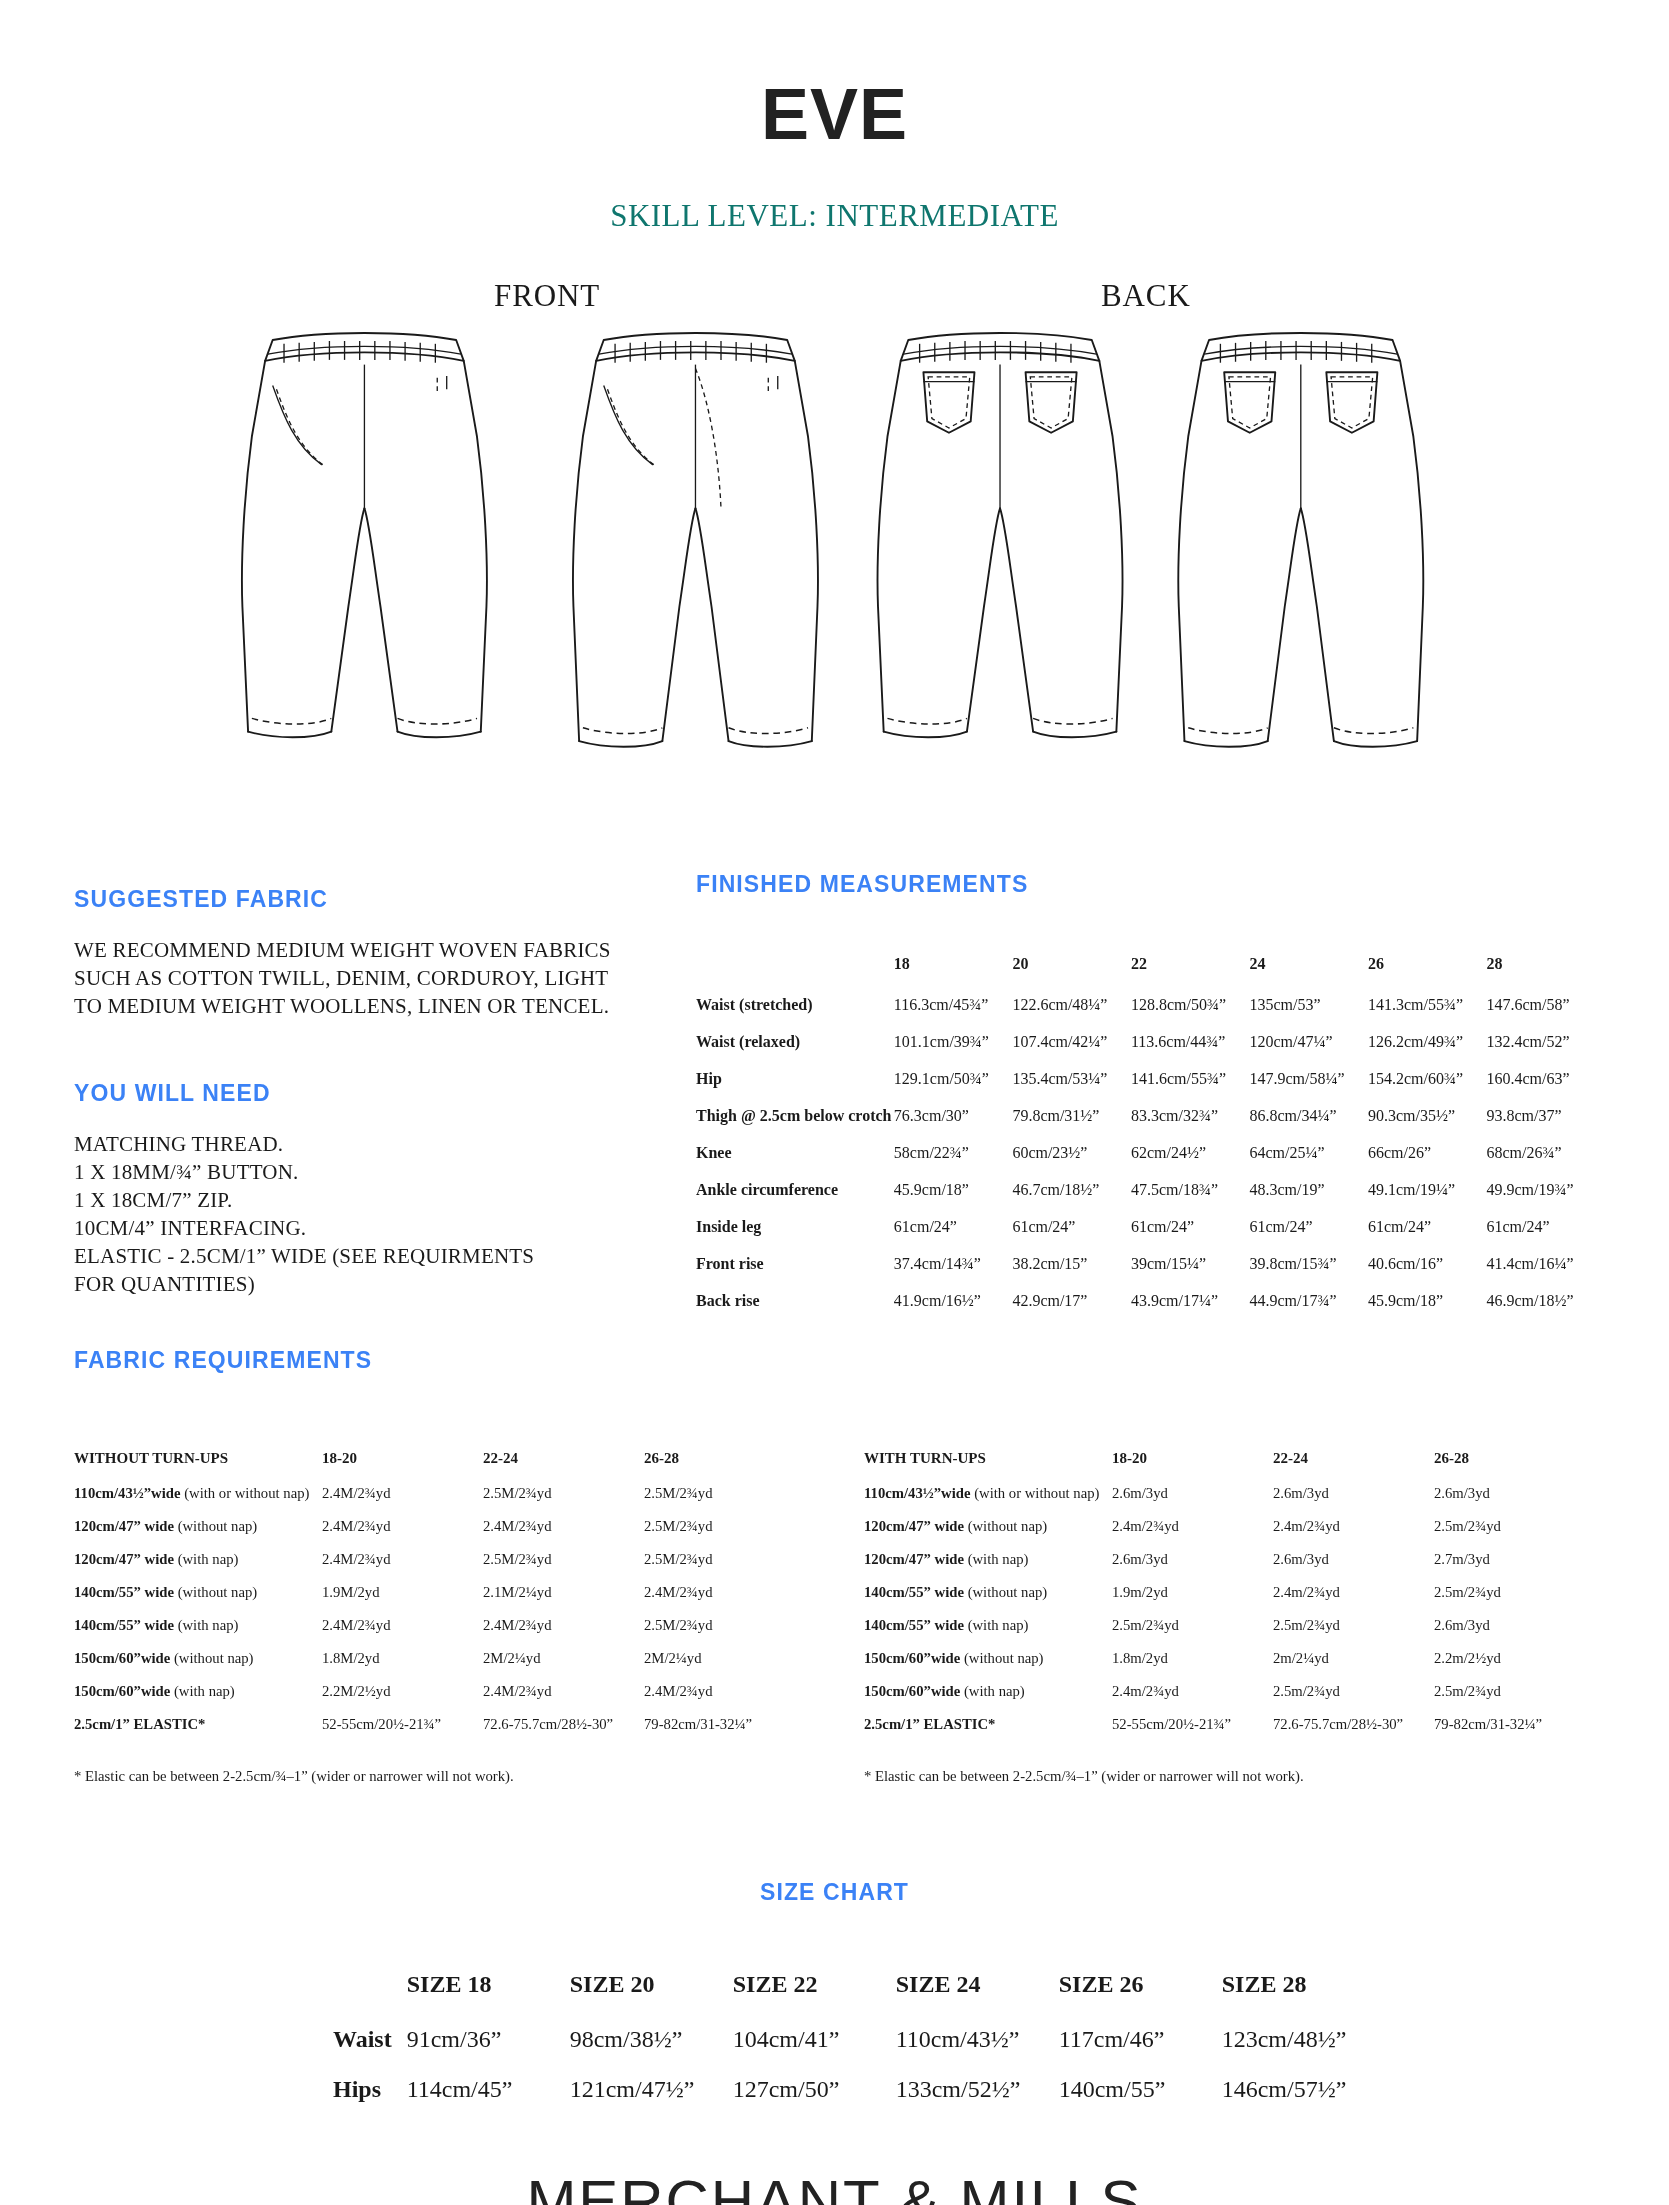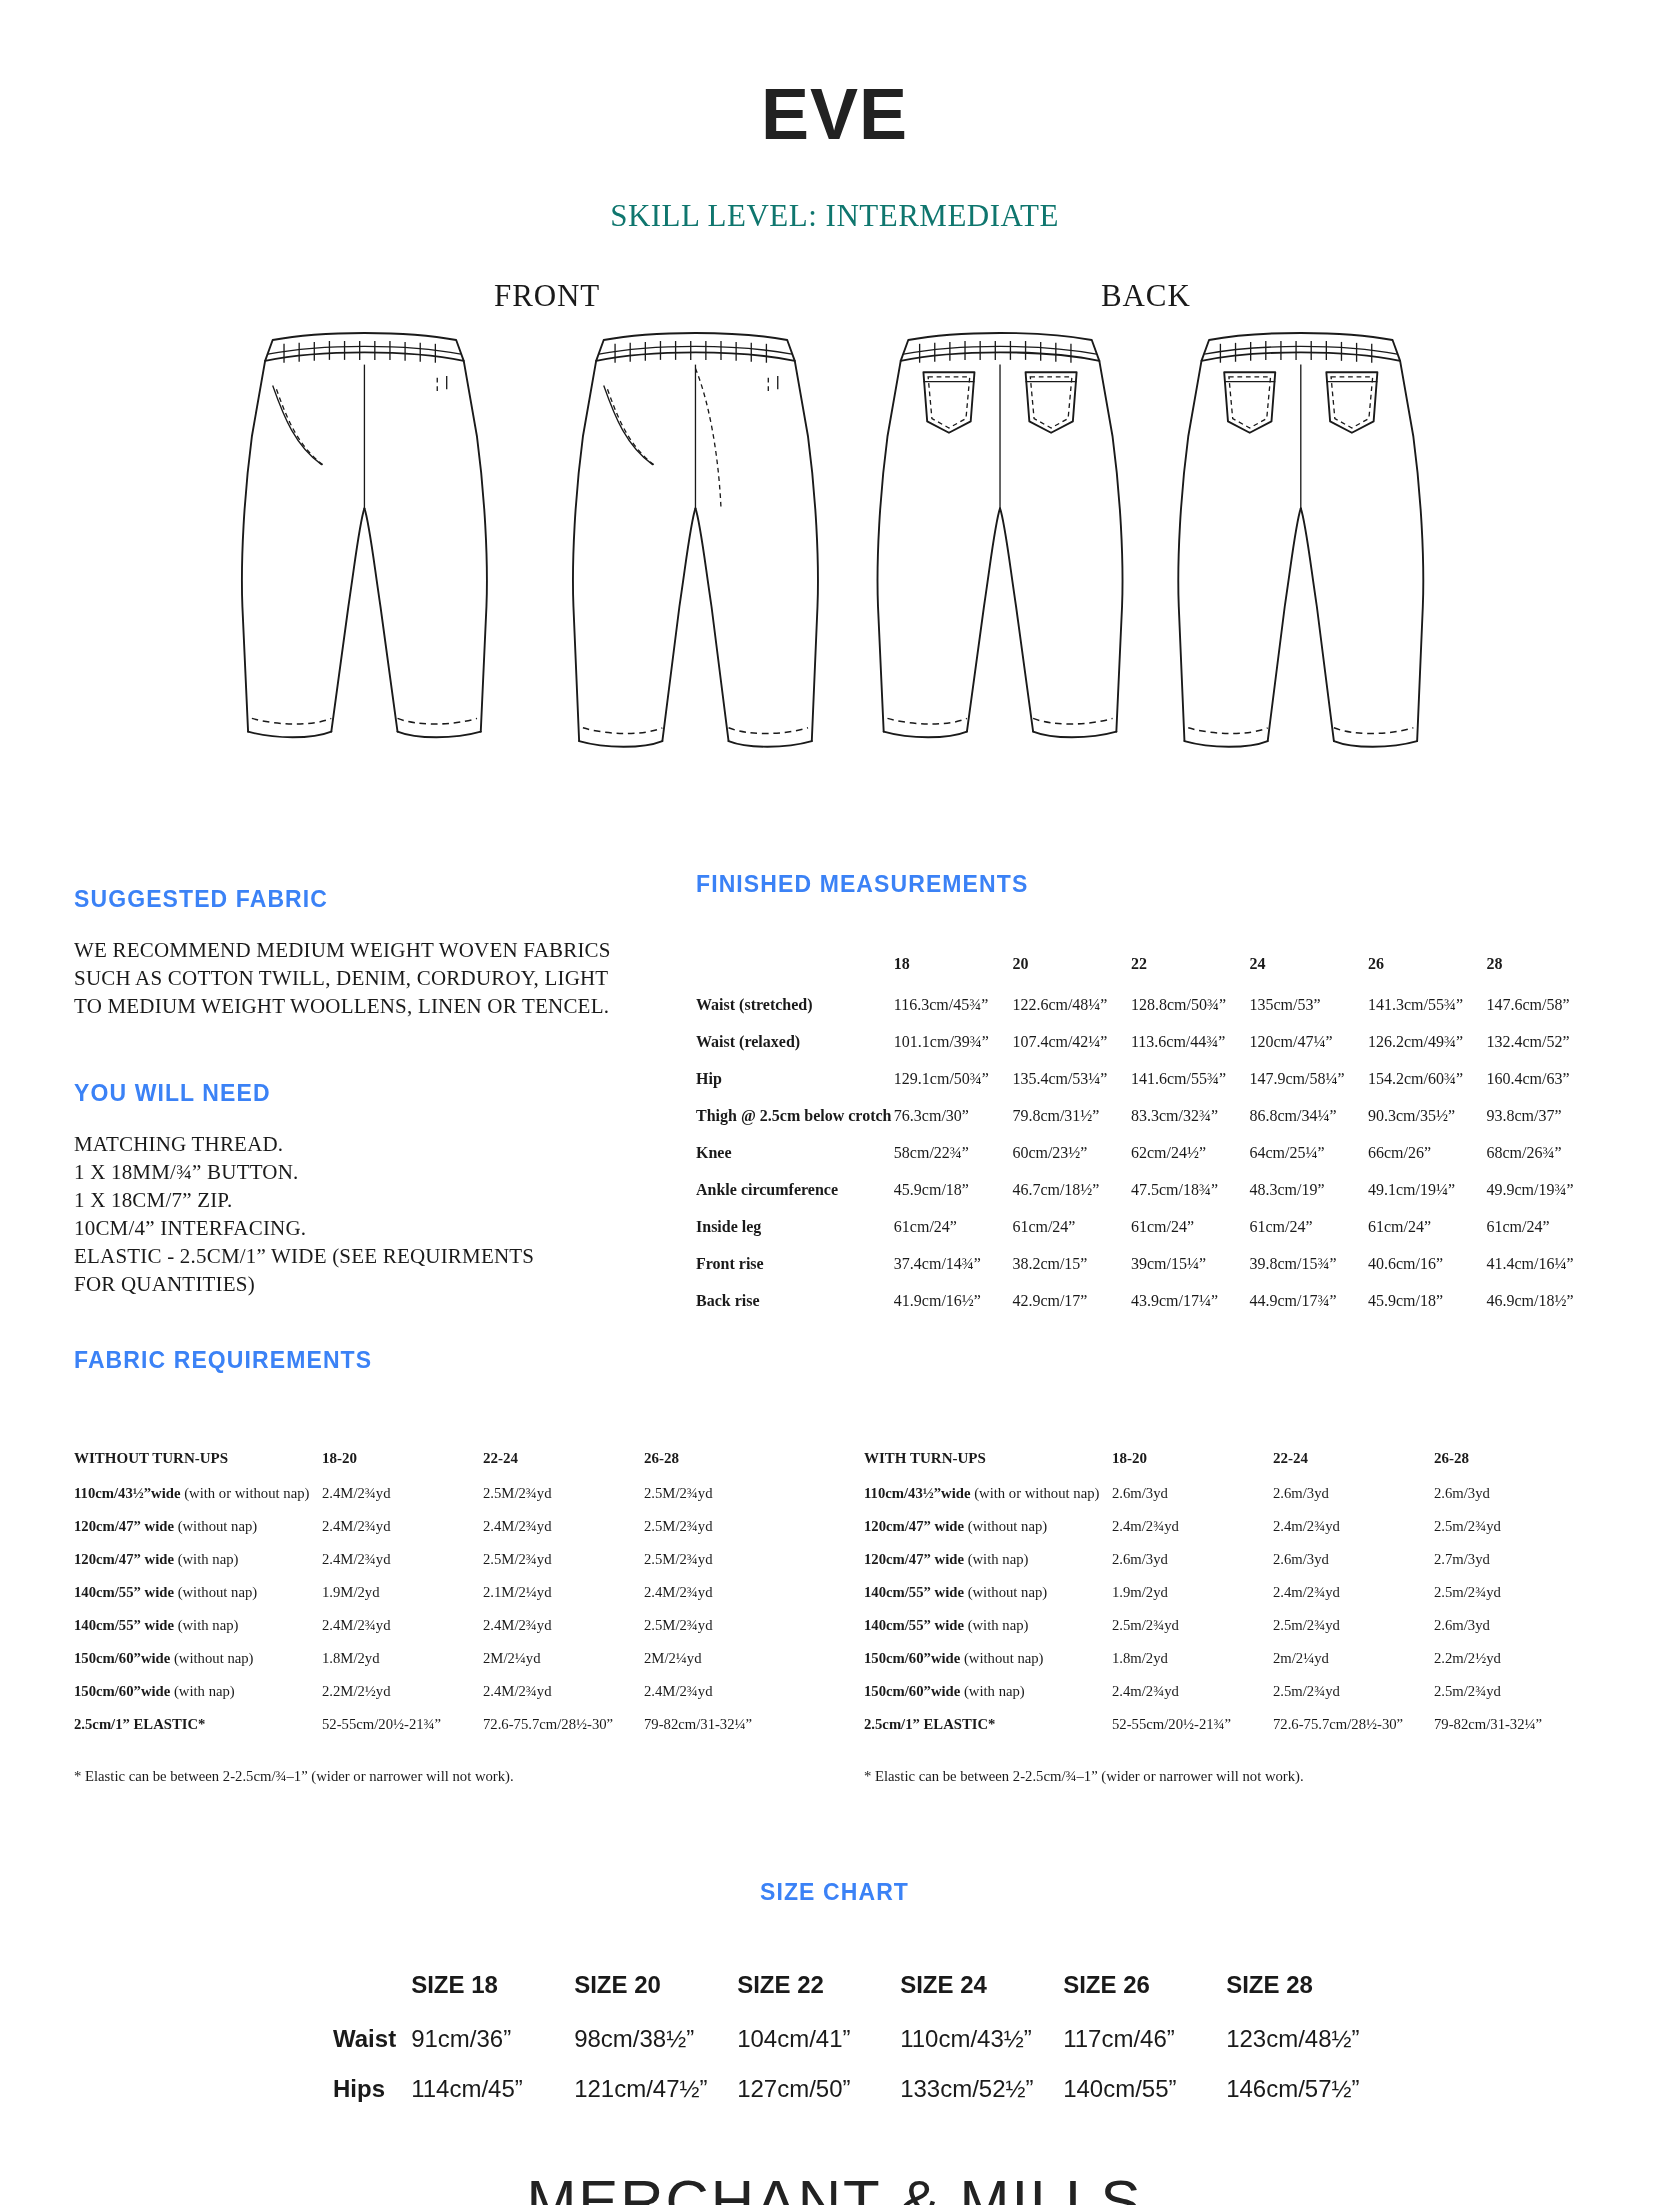--- a/index.html
+++ b/index.html
@@ -132,21 +132,21 @@
     font-family: "Liberation Serif", serif;
     font-size: 14.7px;
     margin-top: 26.5px;
   }
 
   
   .sc-head { position: absolute; left: 0; top: 1831px; width: 1669px; }
   .sc-wrap { position: absolute; left: 333px; top: 1907px; }
   table.sc {
     border-collapse: collapse;
-    font-family: Liberation Sans, sans-serif;
+    font-family: Liberation Serif, serif;
     font-size: 24px;
     white-space: nowrap;
   }
   table.sc th, table.sc td {
     text-align: left;
     vertical-align: middle;
     padding: 0;
     height: 50px;
     font-weight: normal;
   }

